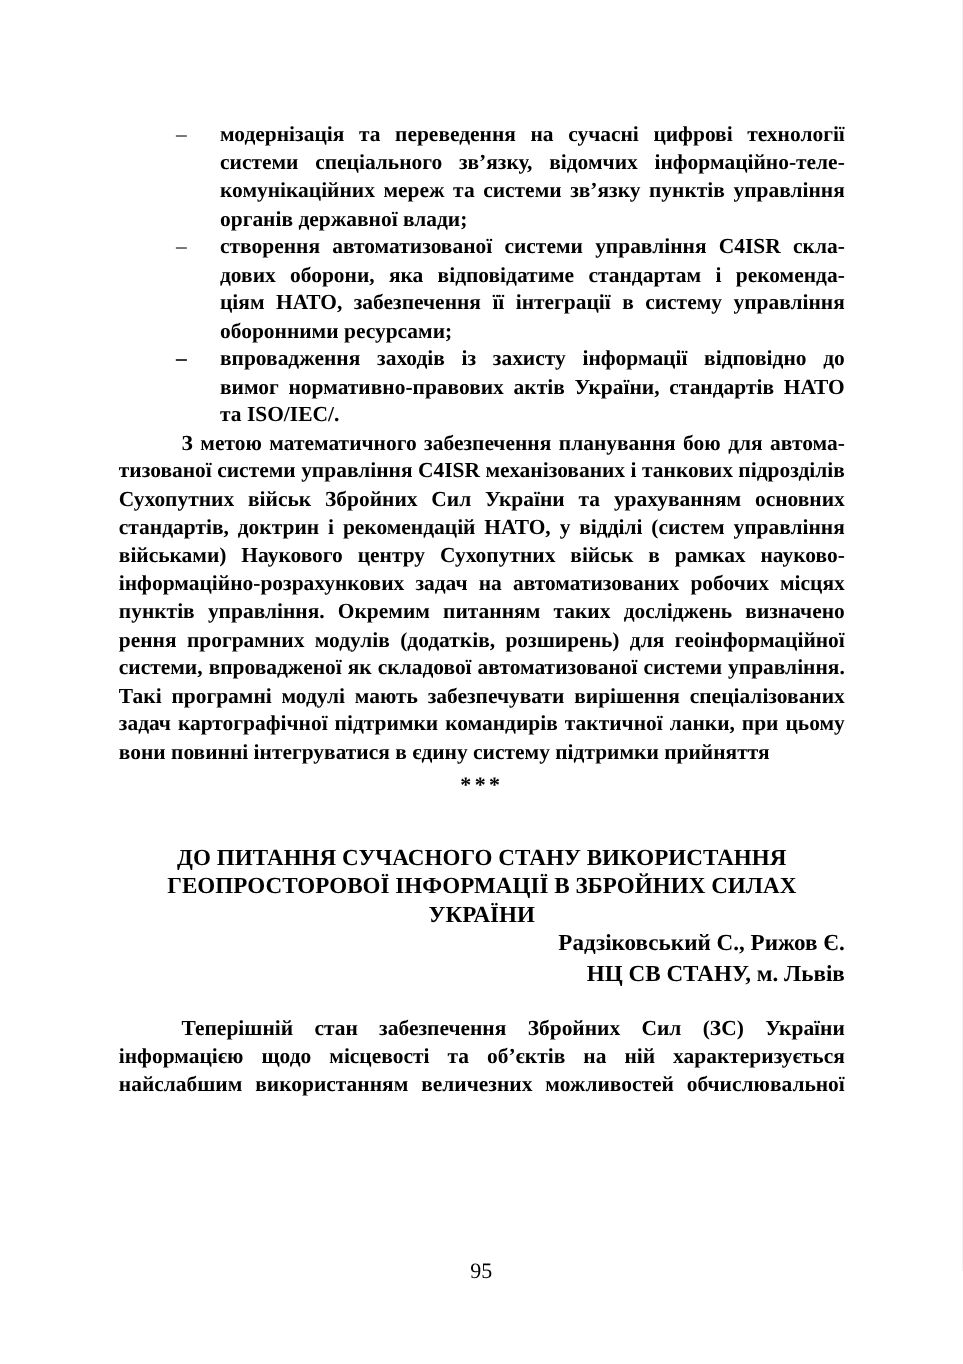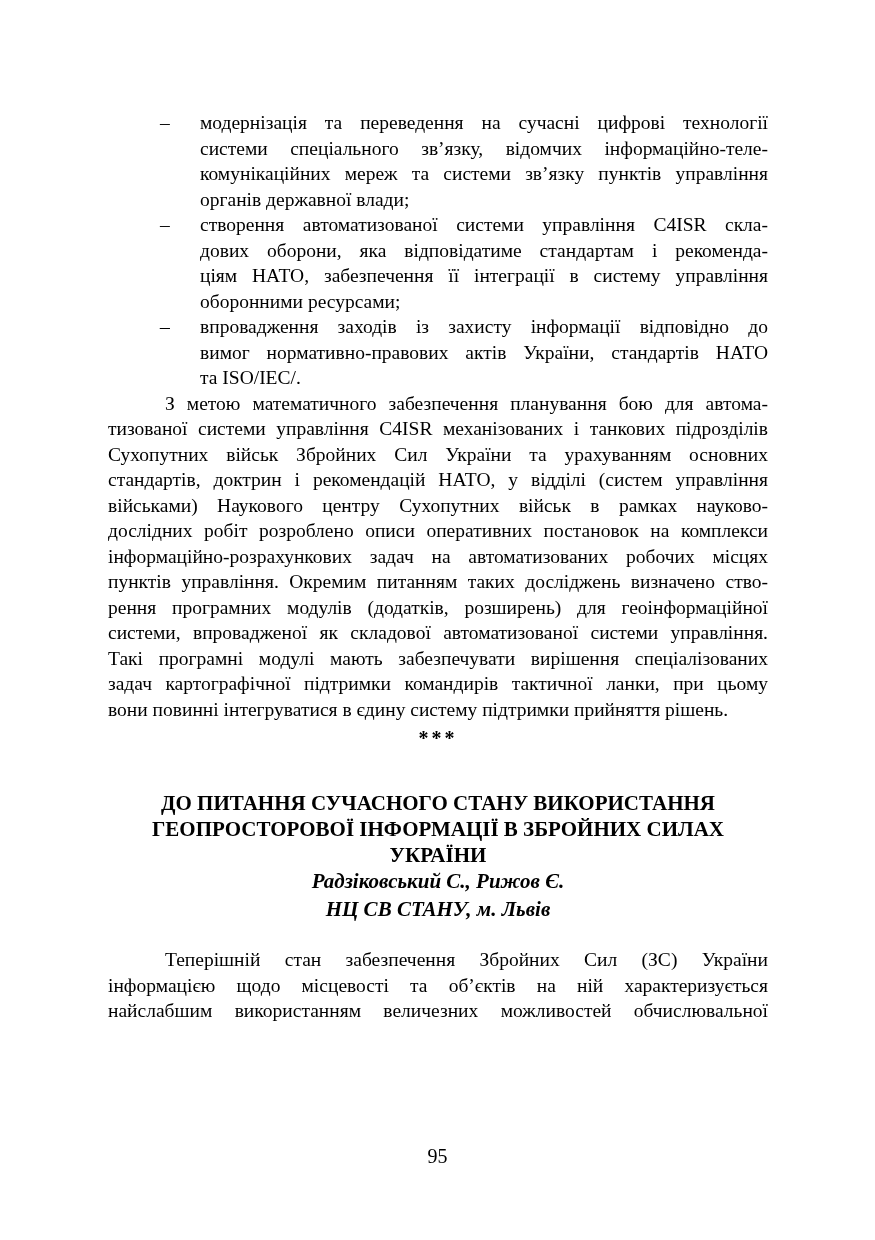--- a/index.html
+++ b/index.html
@@ -17,20 +17,21 @@
     position: absolute;
     left: 108px;
     top: 110px;
     width: 660px;
     font-size: 19.5px;
     line-height: 25.5px;
   }
   .tline {
     overflow: hidden;
     max-height: 26px;
+    font-weight: bold;
   }
   .just {
     text-align: justify;
     text-align-last: justify;
   }
   .bullet {
     position: relative;
     padding-left: 92px;
   }
   .bullet .marker {
@@ -50,25 +51,24 @@
     line-height: 25px;
   }
   .title {
     margin-top: 38px;
     text-align: center;
     font-weight: bold;
     font-size: 21px;
     line-height: 28px;
   }
   .authors, .affiliation {
-    text-align: center;
+    text-align: right;
     font-weight: bold;
     font-size: 21px;
     line-height: 28px;
-    font-style: italic;
   }
   .para2 {
     margin-top: 24px;
   }
   .pagenum {
     position: absolute;
     top: 1125px;
     left: 0;
     width: 100%;
     text-align: center;
@@ -114,21 +114,20 @@
           <div class="tline">та ISO/IEC/.</div>
         </div>
     </div>
 
     <div class="para para1">
         <div class="tline just">З метою математичного забезпечення планування бою для автома-</div>
         <div class="tline just">тизованої системи управління C4ISR механізованих і танкових підрозділів</div>
         <div class="tline just">Сухопутних військ Збройних Сил України та урахуванням основних</div>
         <div class="tline just">стандартів, доктрин і рекомендацій НАТО, у відділі (систем управління</div>
         <div class="tline just">військами) Наукового центру Сухопутних військ в рамках науково-</div>
-        <div class="tline just">дослідних робіт розроблено описи оперативних постановок на комплекси</div>
         <div class="tline just">інформаційно-розрахункових задач на автоматизованих робочих місцях</div>
         <div class="tline just">пунктів управління. Окремим питанням таких досліджень визначено ство-</div>
         <div class="tline just">рення програмних модулів (додатків, розширень) для геоінформаційної</div>
         <div class="tline just">системи, впровадженої як складової автоматизованої системи управління.</div>
         <div class="tline just">Такі програмні модулі мають забезпечувати вирішення спеціалізованих</div>
         <div class="tline just">задач картографічної підтримки командирів тактичної ланки, при цьому</div>
         <div class="tline">вони повинні інтегруватися в єдину систему підтримки прийняття рішень.</div>
       </div>
 
     <div class="separator">***</div>

